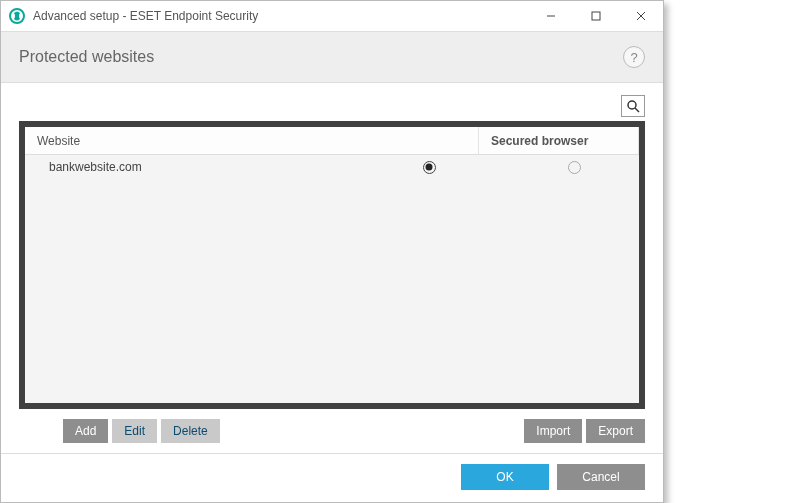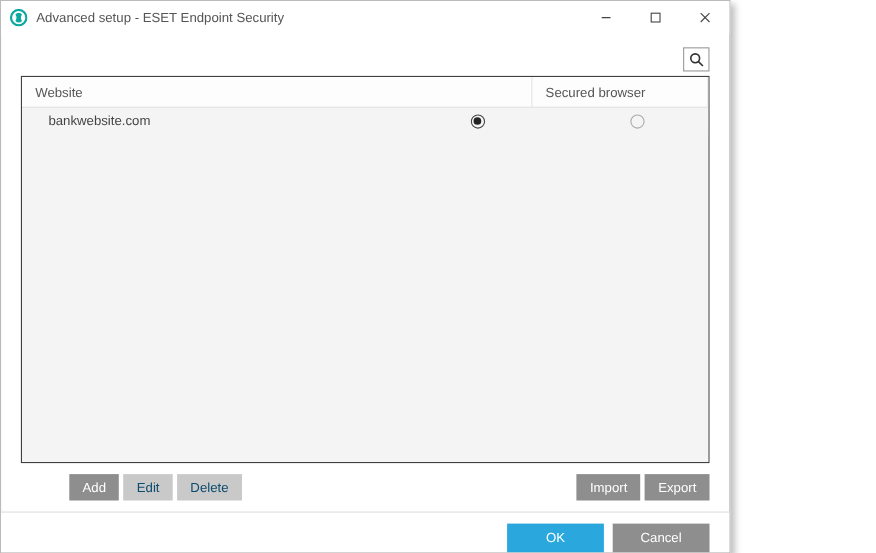--- a/index.html
+++ b/index.html
@@ -82,41 +82,41 @@
     justify-content: flex-end;
   }
   .search-btn {
     width: 24px; height: 22px;
     border: 1px solid #999;
     display:flex; align-items:center; justify-content:center;
     background: #fff;
   }
 
   .table-wrap {
-    border: 1px solid #404040;
+    border: 6px solid #404040;
     flex: 1;
     display: flex;
     flex-direction: column;
     background: #f4f4f4;
     overflow: hidden;
   }
   .thead {
     display: flex;
     background: #fdfdfd;
     border-bottom: 1px solid #ddd;
     height: 28px;
     align-items: center;
     color: #555;
   }
   .th, .td {
     padding: 0 12px;
   }
   .th { font-size: 12px; }
   .col-website { flex: 1; border-right: 1px solid #e3e3e3; height:100%; display:flex; align-items:center;}
-  .col-secured { width: 160px; border-right: 1px solid #e3e3e3; height:100%; display:flex; align-items:center;}
+  .col-secured { width: 160px; border-right: 1px solid #e3e3e3; height:100%; display:flex; align-items:center;font-weight:bold;}
   .col-normal  { width: 130px; height:100%; display:flex; align-items:center;}
 
   .tbody {
     flex: 1;
     background: #f4f4f4;
     overflow: auto;
   }
   .tr {
     display: flex;
     height: 24px;
@@ -163,21 +163,21 @@
     padding: 5px 12px;
     font-size: 12px;
   }
   .btn.disabled {
     background: #c9c9c9;
     color: #0c4a6e;
   }
 
   .footer {
     border-top: 1px solid #ddd;
-    padding: 10px 18px 0;
+    padding: 10px 18px 12px;
     display: flex;
     justify-content: flex-end;
     gap: 8px;
     background: #fff;
   }
   .fbtn {
     min-width: 88px;
     height: 26px;
     border: none;
     font-size: 12px;
@@ -212,20 +212,26 @@
       </div>
       <div class="winbtn close">
         <svg width="10" height="10" viewBox="0 0 10 10">
             <line x1="1" y1="1" x2="9" y2="9" stroke="#444" stroke-width="1"></line>
             <line x1="9" y1="1" x2="1" y2="9" stroke="#444" stroke-width="1"></line>
           </svg>
       </div>
     </div>
   </div>
 
+  <div class="header">
+    <h1>Protected websites</h1>
+    <div class="help-btn">
+      <span>?</span>
+    </div>
+  </div>
 
   <div class="content">
 
     <div class="search-row">
       <div class="search-btn">
         <svg width="14" height="14" viewBox="0 0 14 14">
           <circle cx="6" cy="6" r="4" fill="none" stroke="#333" stroke-width="1.5"></circle>
           <line x1="9" y1="9" x2="13" y2="13" stroke="#333" stroke-width="1.5"></line>
         </svg>
       </div>

